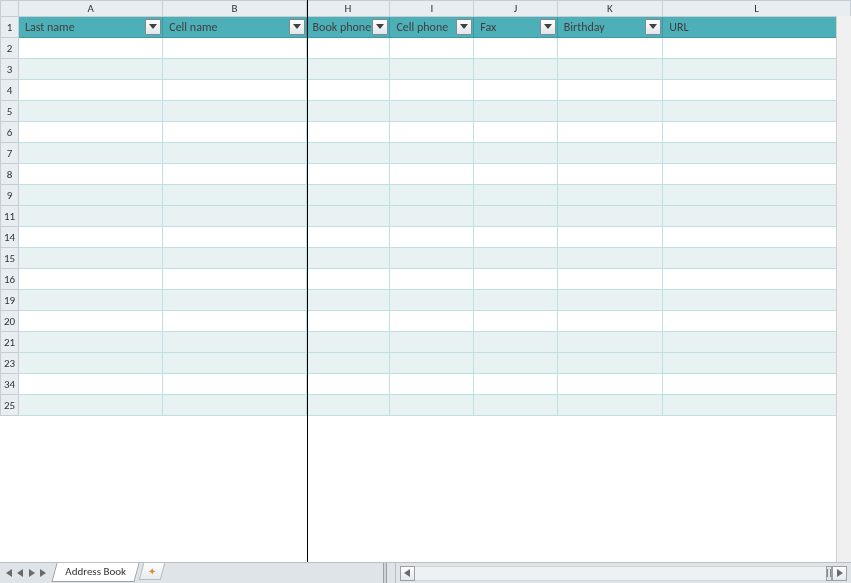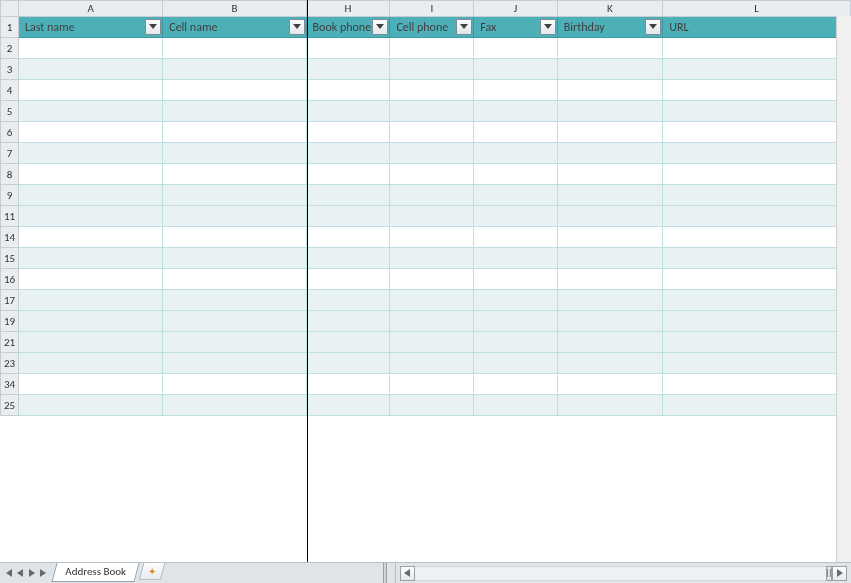--- a/index.html
+++ b/index.html
@@ -348,38 +348,38 @@
           <td class="rownum">16</td>
           <td class="cell"></td>
           <td class="cell"></td>
           <td class="cell"></td>
           <td class="cell"></td>
           <td class="cell"></td>
           <td class="cell"></td>
           <td class="cell"></td>
         </tr>
         <tr>
-          <td class="rownum">17</td>
-          <td class="cell alt"></td>
-          <td class="cell alt"></td>
-          <td class="cell alt"></td>
-          <td class="cell alt"></td>
-          <td class="cell alt"></td>
-          <td class="cell alt"></td>
-          <td class="cell alt"></td>
-        </tr>
-        <tr>
           <td class="rownum">19</td>
           <td class="cell alt"></td>
           <td class="cell alt"></td>
           <td class="cell alt"></td>
           <td class="cell alt"></td>
           <td class="cell alt"></td>
           <td class="cell alt"></td>
           <td class="cell alt"></td>
+        </tr>
+        <tr>
+          <td class="rownum">20</td>
+          <td class="cell"></td>
+          <td class="cell"></td>
+          <td class="cell"></td>
+          <td class="cell"></td>
+          <td class="cell"></td>
+          <td class="cell"></td>
+          <td class="cell"></td>
         </tr>
         <tr>
           <td class="rownum">21</td>
           <td class="cell alt"></td>
           <td class="cell alt"></td>
           <td class="cell alt"></td>
           <td class="cell alt"></td>
           <td class="cell alt"></td>
           <td class="cell alt"></td>
           <td class="cell alt"></td>

